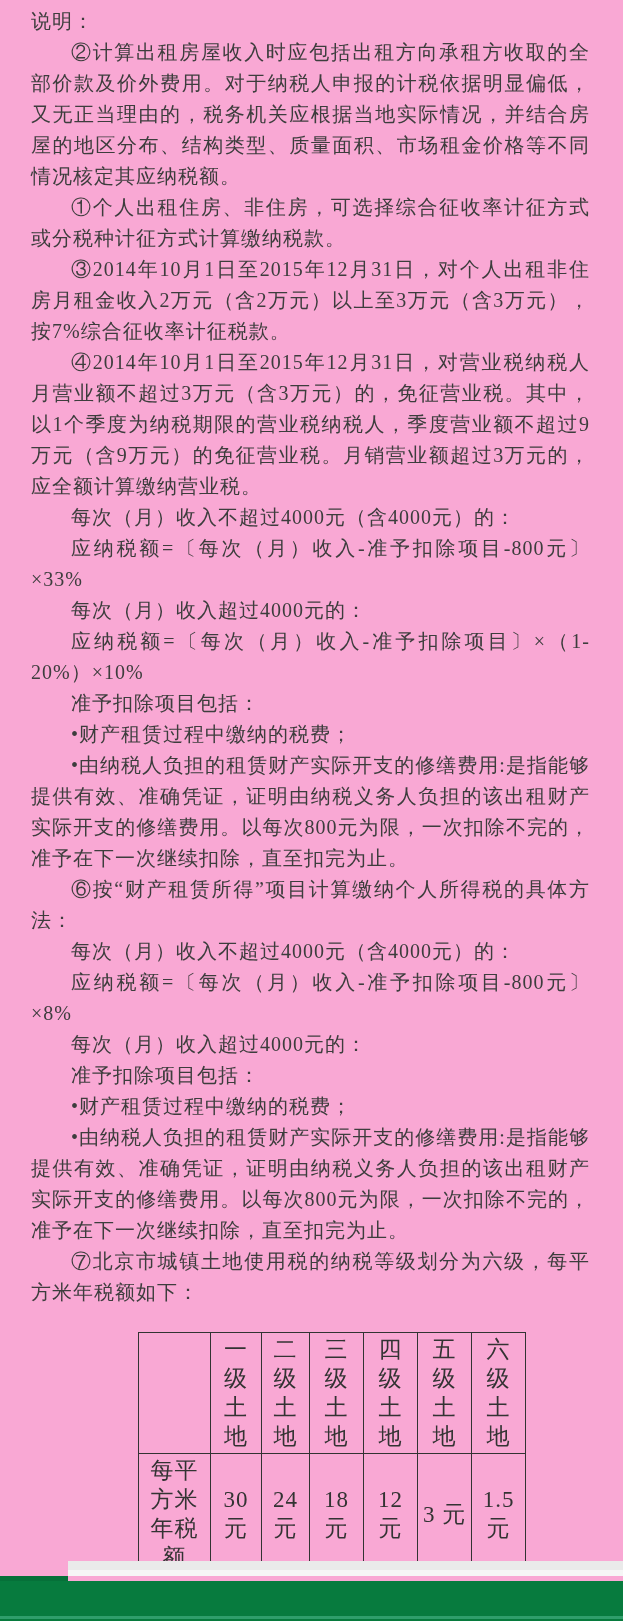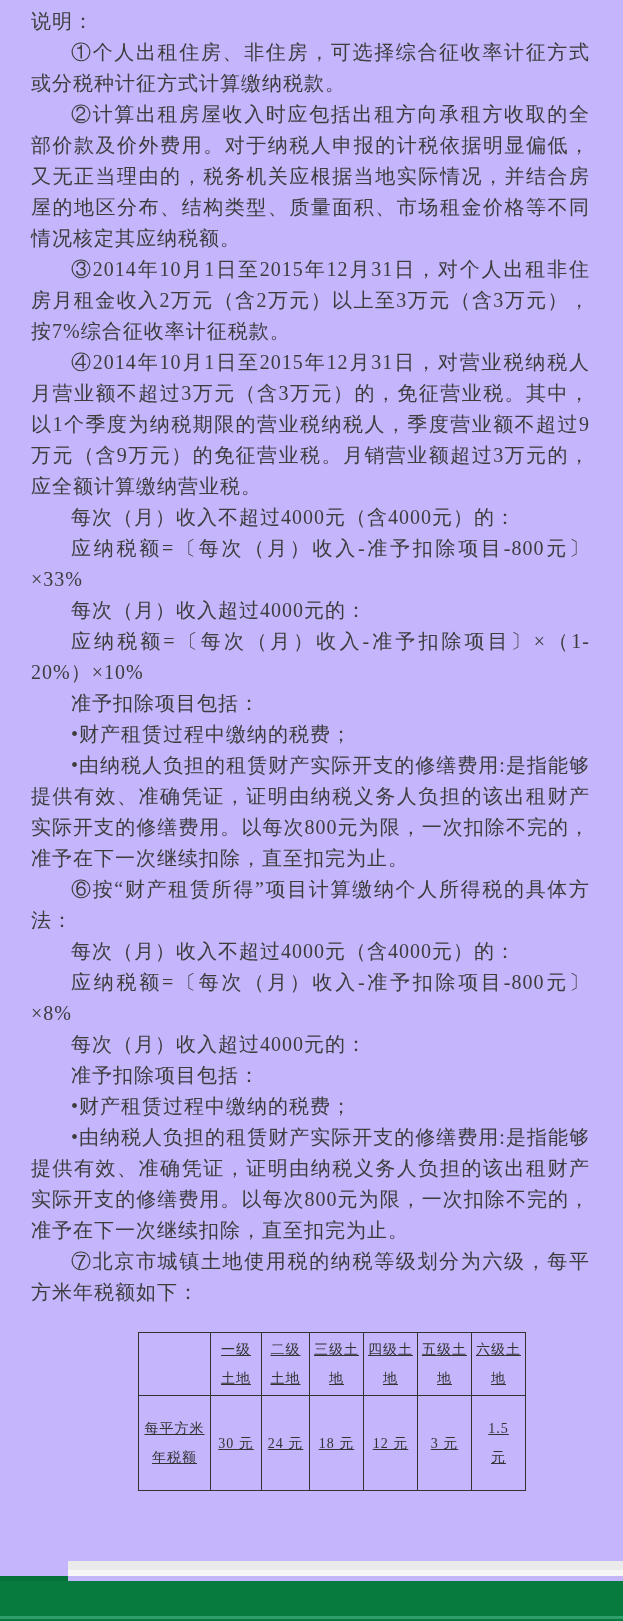--- a/index.html
+++ b/index.html
@@ -1,20 +1,20 @@
 <!DOCTYPE html>
 <html><head>
 <meta charset="utf-8">
 <style>
   html, body { margin: 0; padding: 0; background: #ffffff; }
   .page {
     position: relative;
     width: 623px;
     height: 1621px;
-    background: #c4b5fd;
+    background: #f9a8d4;
     overflow: hidden;
     font-family: "Liberation Serif", "DejaVu Serif", serif;
     color: #3d3d3d;
   }
   .content {
     position: absolute;
     top: 6px;
     left: 31px;
     width: 559px;
   }
@@ -27,23 +27,22 @@
     text-justify: inter-character;
     text-indent: 2em;
   }
   .para.flush { text-indent: 0; }
 
   .tax-table {
     border-collapse: collapse;
     table-layout: fixed;
     width: 387px;
     margin: 24px 0 0 107px;
-    font-size: 14px;
+    font-size: 23px;
     color: #333333;
-    text-decoration: underline;
   }
   .tax-table th, .tax-table td {
     border: 1px solid #333333;
     font-weight: normal;
     text-align: center;
     vertical-align: middle;
     padding: 2px 3px;
     line-height: 29px;
     letter-spacing: 1px;
   }
@@ -83,22 +82,22 @@
   }
 </style>
 </head>
 <body>
 
 <div class="page">
 
   <div class="content">
     <p class="para flush">说明：</p>
 
-    <p class="para">①个人出租住房、非住房，可选择综合征收率计征方式或分税种计征方式计算缴纳税款。</p>
-      <p class="para">②计算出租房屋收入时应包括出租方向承租方收取的全部价款及价外费用。对于纳税人申报的计税依据明显偏低，又无正当理由的，税务机关应根据当地实际情况，并结合房屋的地区分布、结构类型、质量面积、市场租金价格等不同情况核定其应纳税额。</p>
+    <p class="para">②计算出租房屋收入时应包括出租方向承租方收取的全部价款及价外费用。对于纳税人申报的计税依据明显偏低，又无正当理由的，税务机关应根据当地实际情况，并结合房屋的地区分布、结构类型、质量面积、市场租金价格等不同情况核定其应纳税额。</p>
+      <p class="para">①个人出租住房、非住房，可选择综合征收率计征方式或分税种计征方式计算缴纳税款。</p>
       <p class="para">③2014年10月1日至2015年12月31日，对个人出租非住房月租金收入2万元（含2万元）以上至3万元（含3万元），按7%综合征收率计征税款。</p>
       <p class="para">④2014年10月1日至2015年12月31日，对营业税纳税人月营业额不超过3万元（含3万元）的，免征营业税。其中，以1个季度为纳税期限的营业税纳税人，季度营业额不超过9万元（含9万元）的免征营业税。月销营业额超过3万元的，应全额计算缴纳营业税。</p>
       <p class="para">每次（月）收入不超过4000元（含4000元）的：</p>
       <p class="para">应纳税额=〔每次（月）收入-准予扣除项目-800元〕×33%</p>
       <p class="para">每次（月）收入超过4000元的：</p>
       <p class="para">应纳税额=〔每次（月）收入-准予扣除项目〕×（1-20%）×10%</p>
       <p class="para">准予扣除项目包括：</p>
       <p class="para">•财产租赁过程中缴纳的税费；</p>
       <p class="para">•由纳税人负担的租赁财产实际开支的修缮费用:是指能够提供有效、准确凭证，证明由纳税义务人负担的该出租财产实际开支的修缮费用。以每次800元为限，一次扣除不完的，准予在下一次继续扣除，直至扣完为止。</p>
       <p class="para">⑥按“财产租赁所得”项目计算缴纳个人所得税的具体方法：</p>

